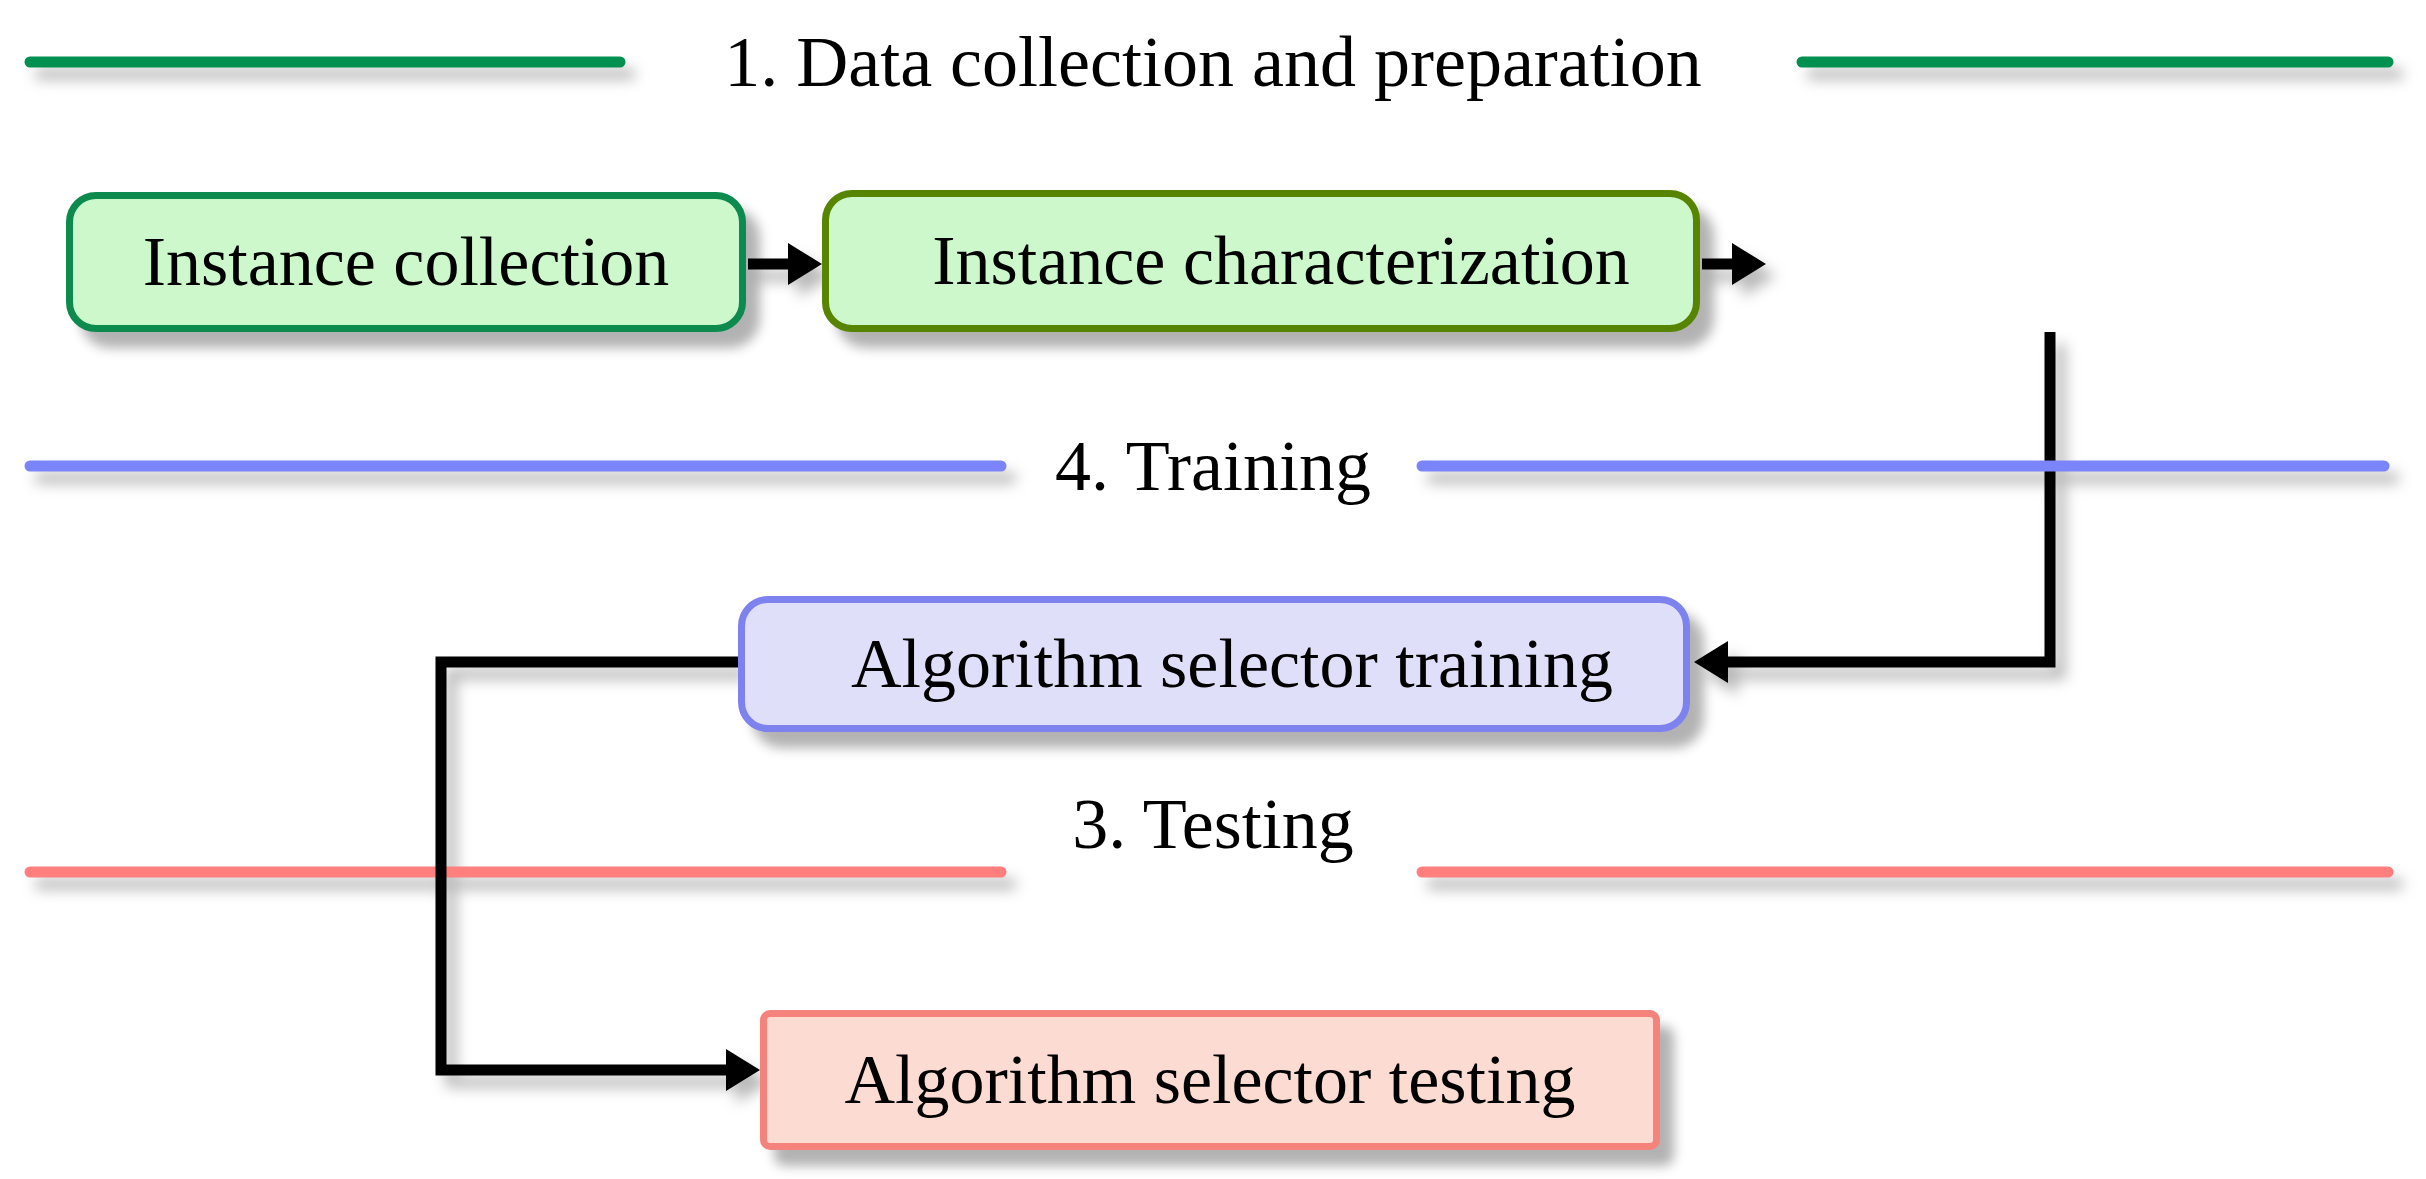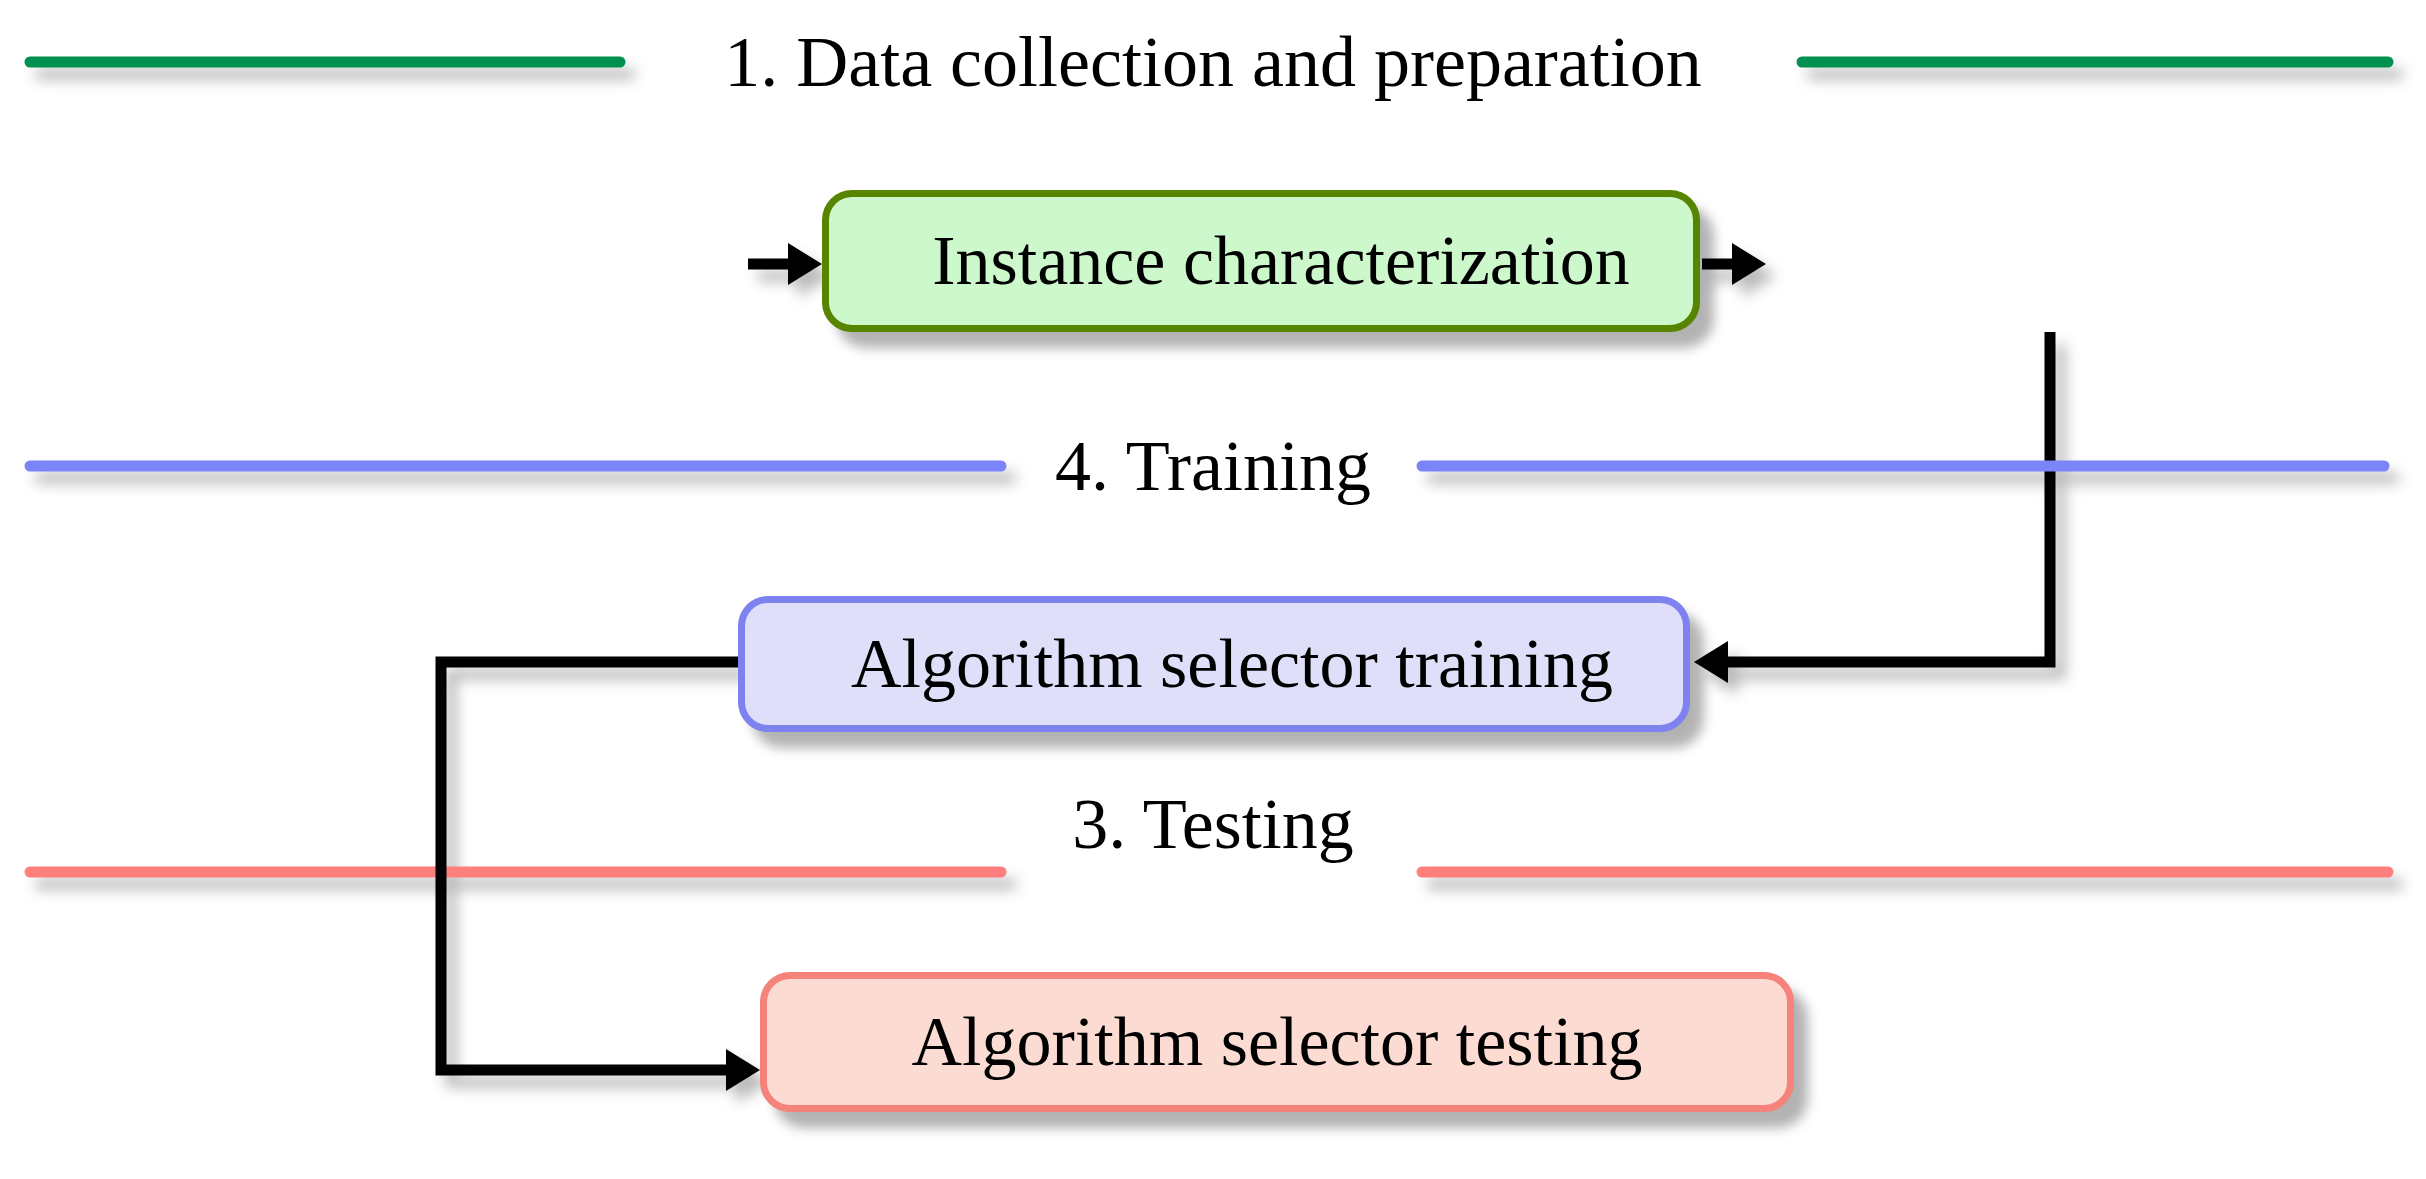--- a/index.html
+++ b/index.html
@@ -32,21 +32,21 @@
   }
   .node-green-teal{background:var(--green-box-fill);border-color:var(--green-box-border-teal);}
   .node-green-olive{background:var(--green-box-fill);border-color:var(--green-box-border-olive);}
   .node-blue{background:var(--blue-box-fill);border-color:var(--blue-box-border);padding-left:36px;}
   .node-red{background:var(--red-box-fill);border-color:var(--red-box-border);}
 
   #b1{left:66px;top:192px;width:680px;height:140px;}
   #b2{left:822px;top:190px;width:878px;height:142px;padding-left:40px;}
   #b3{left:1766px;top:192px;width:588px;height:140px;}
   #b4{left:738px;top:596px;width:952px;height:136px;}
-  #b5{left:760px;top:972px;width:1034px;height:140px;}
+  #b5{left:760px;top:1010px;width:900px;height:140px;border-radius:10px;}
 
   #t1{top:22px;}
   #t2{top:426px;}
   #t3{top:784px;}
 
   
   #wires{
     position:absolute;left:0;top:0;width:2426px;height:1179px;
     filter:drop-shadow(10px 12px 7px rgba(0,0,0,0.28));
     pointer-events:none;
@@ -84,20 +84,23 @@
     <line class="rule rule-green" x1="1802" y1="62" x2="2388" y2="62"></line>
 
     <line class="rule rule-blue" x1="30" y1="466" x2="1001" y2="466"></line>
     <line class="rule rule-blue" x1="1422" y1="466" x2="2384" y2="466"></line>
   </svg>
 
   <div id="t1" class="section-title">1. Data collection and preparation</div>
   <div id="t2" class="section-title">4. Training</div>
   <div id="t3" class="section-title">3. Testing</div>
 
+  <div id="b1" class="node node-green-teal">
+    <span>Instance collection</span>
+  </div>
   <div id="b2" class="node node-green-olive">
     <span>Instance characterization</span>
   </div>
   <div id="b4" class="node node-blue">
     <span>Algorithm selector training</span>
   </div>
   <div id="b5" class="node node-red">
     <span>Algorithm selector testing</span>
   </div>
 

